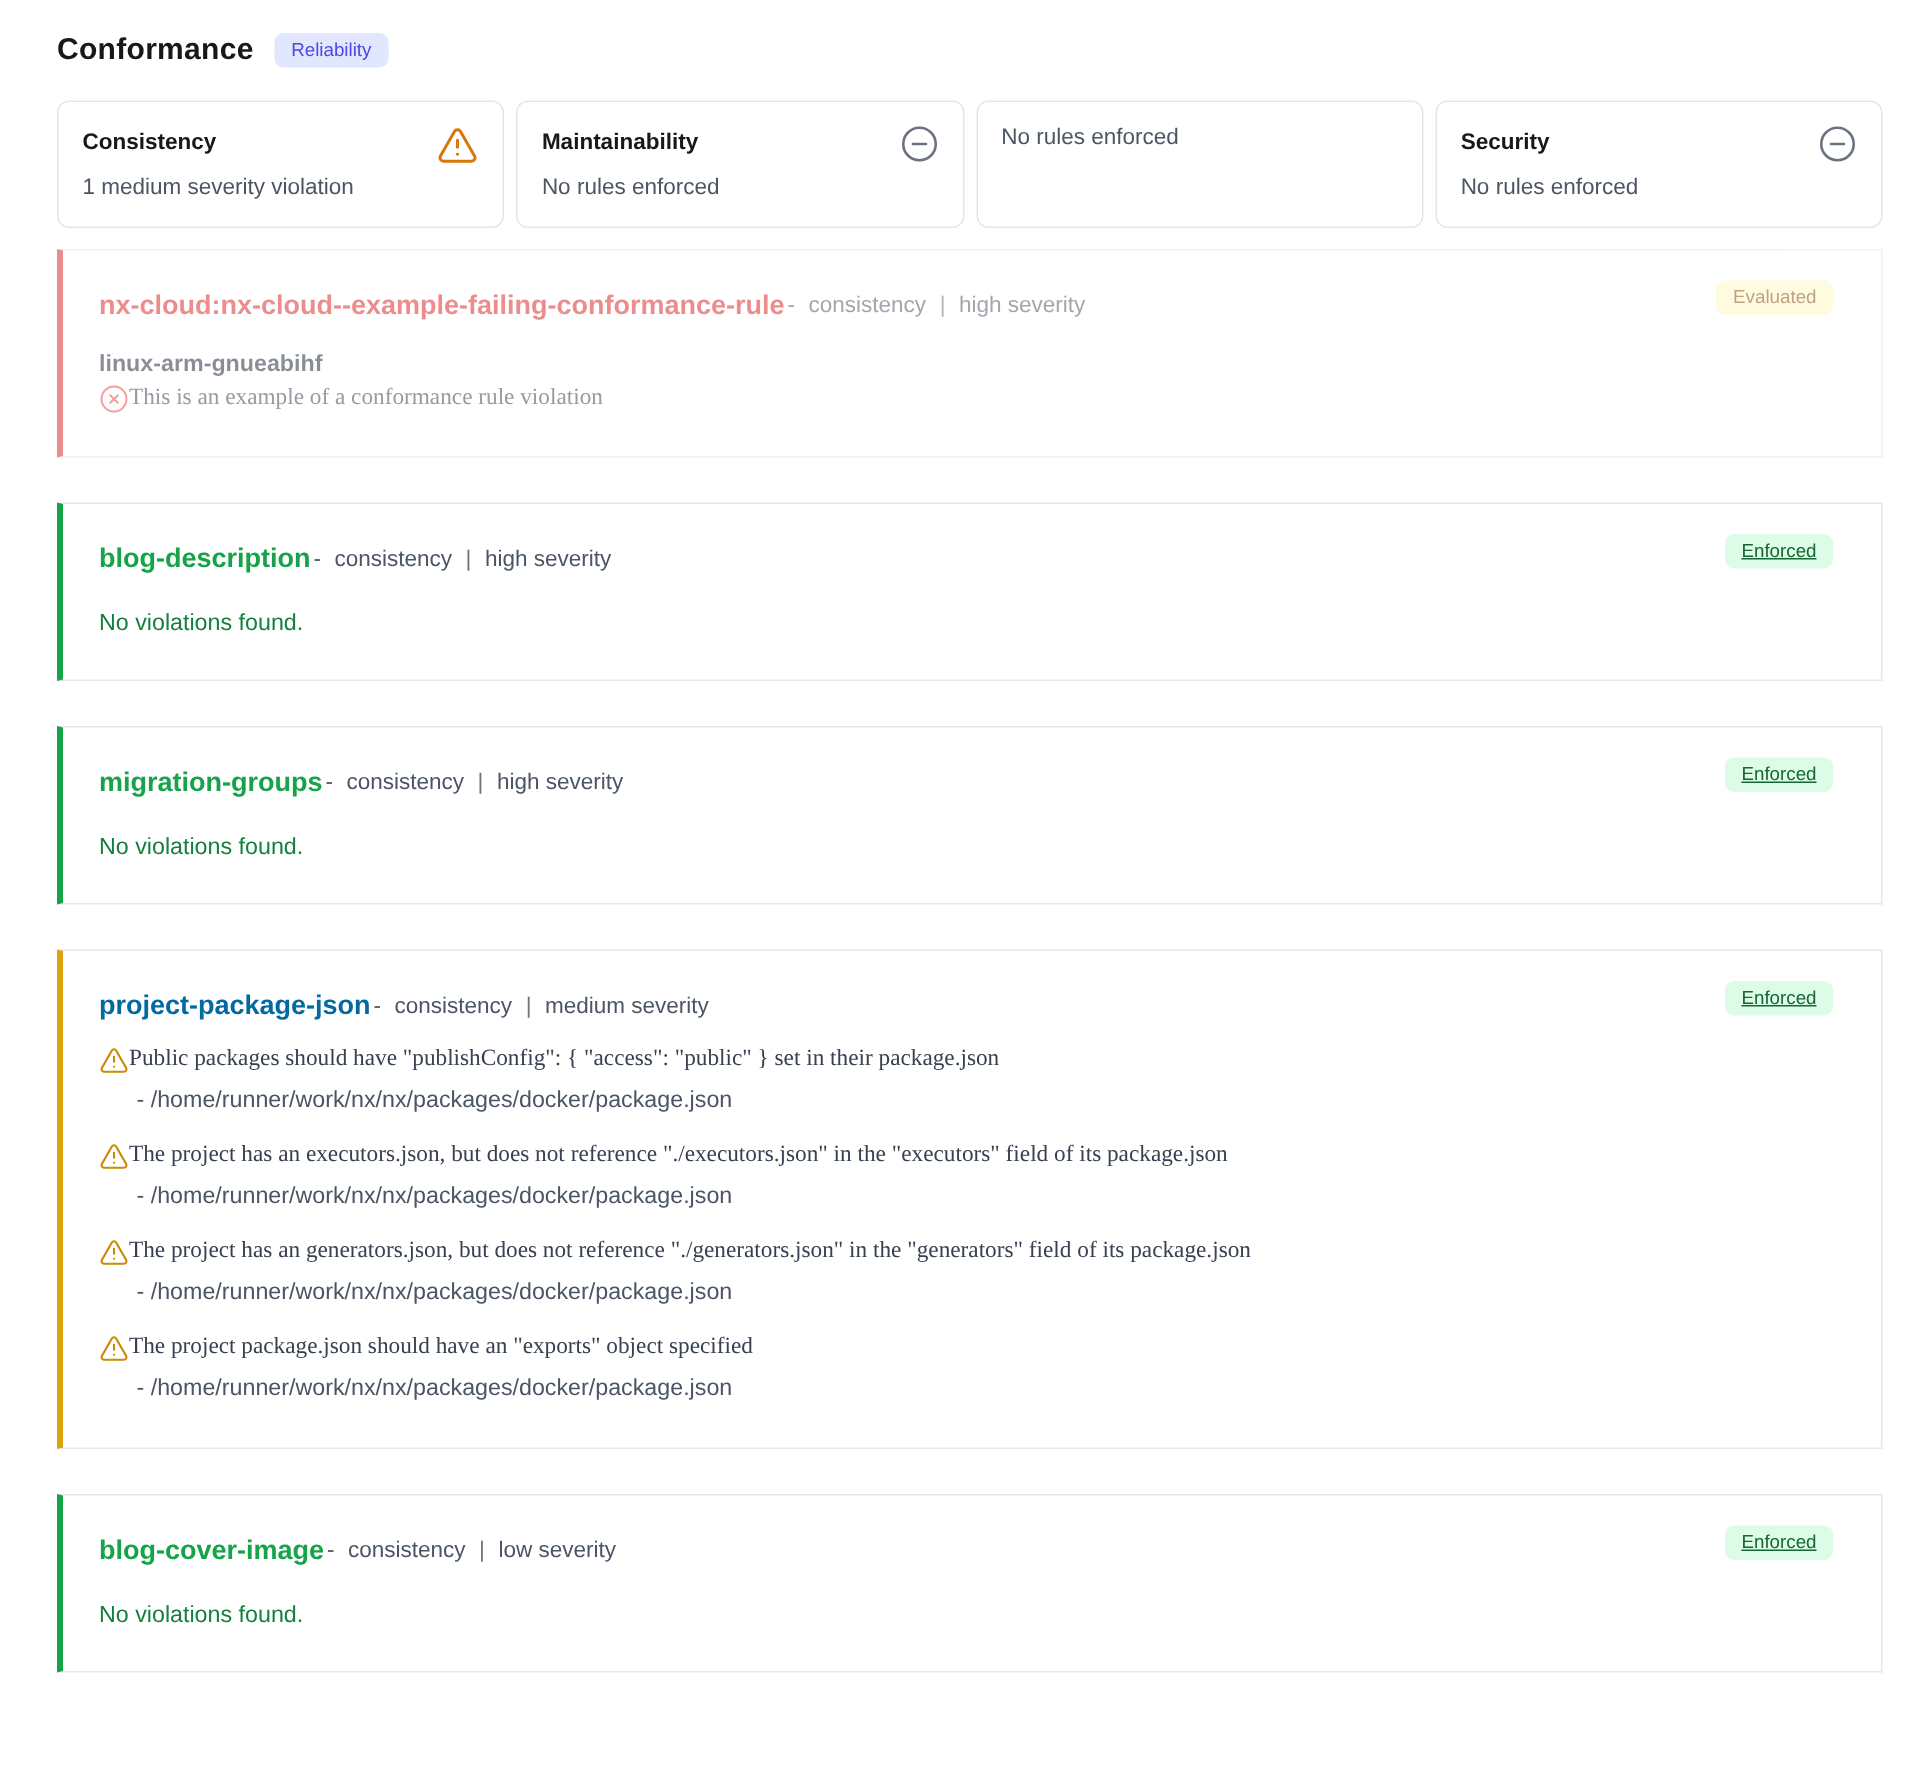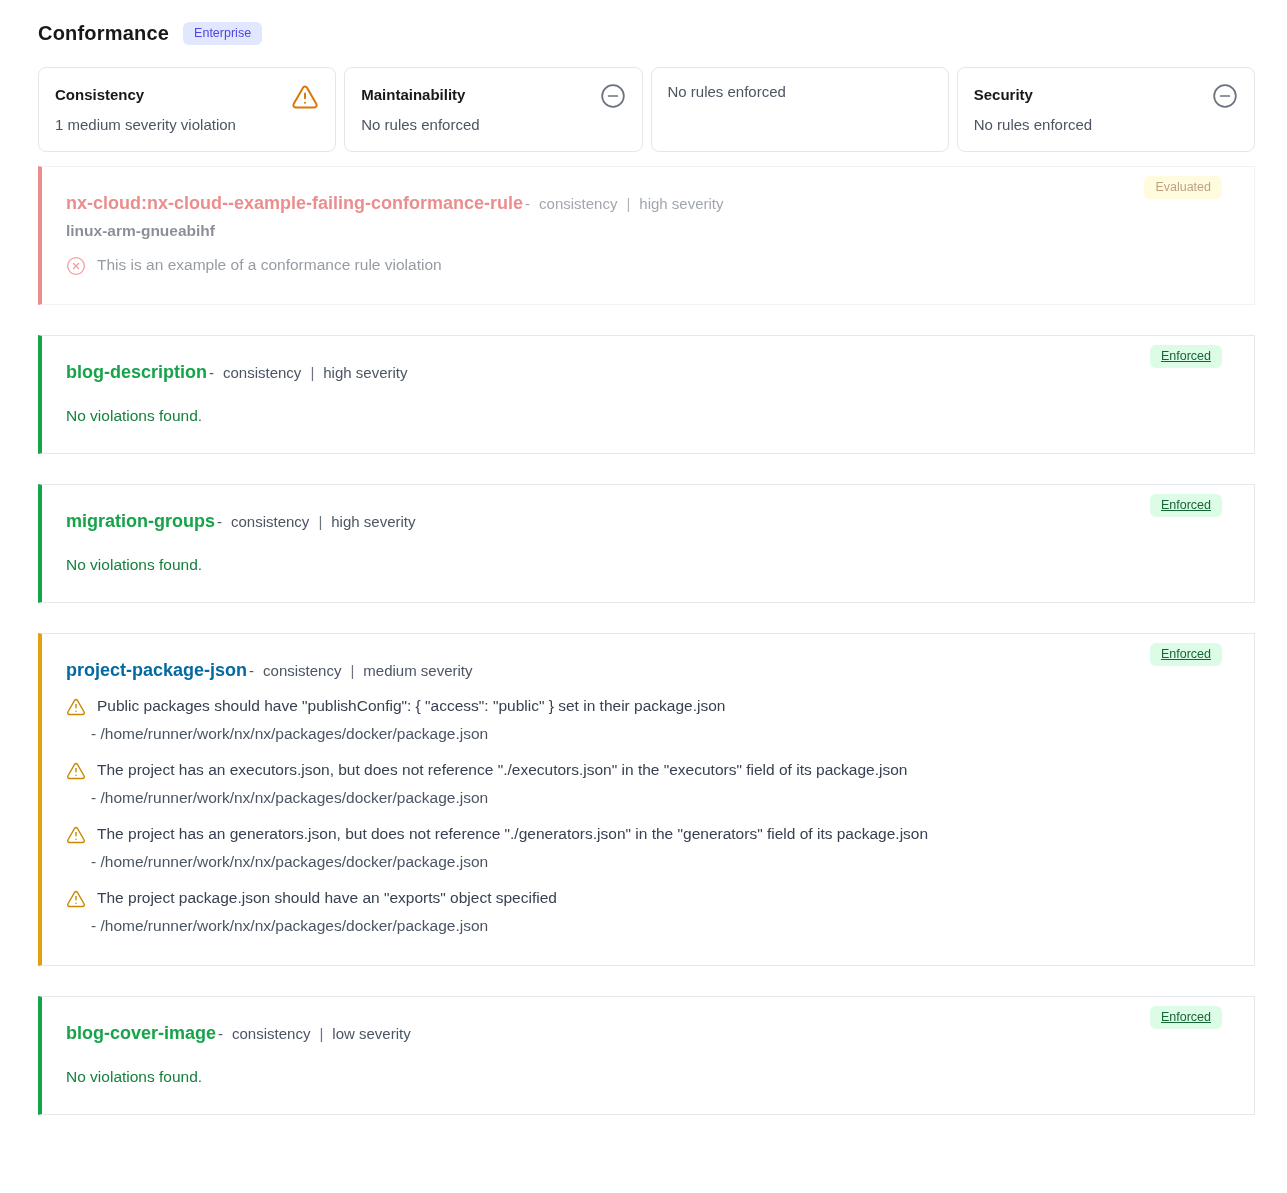--- a/index.html
+++ b/index.html
@@ -52,45 +52,45 @@
 
   .rule-title-row { display: flex; align-items: center; gap: 2px; padding-right: 110px; flex-wrap: wrap; }
   .rule-name { font-size: 18px; font-weight: 700; text-decoration: none; cursor: pointer; }
   .rule-name.green { color: #16a34a; }
   .rule-name.amber { color: #0369a1; }
   .rule-name.red   { color: #dc2626; }
   .rule-meta { font-size: 15px; color: #4b5563; display: inline-flex; gap: 9px; align-items: baseline; }
   .rule-meta .pipe { color: #6b7280; }
 
   .state-badge {
-    position: absolute; top: 9px; right: 32px;
+    position: absolute; top: 20px; right: 32px;
     font-size: 12.5px; font-weight: 500;
     padding: 4px 11px; border-radius: 6px; line-height: 1.2;
   }
   .state-badge.enforced  { background: #dcfce7; color: #166534; text-decoration: underline; }
   .state-badge.evaluated { background: #fef9c3; color: #854d0e; }
 
   .rule-empty-text { margin-top: 24px; font-size: 15.5px; color: #15803d; }
 
-  .rule-project { margin-top: 8px; font-size: 15.5px; font-weight: 700; color: #1f2937; }
+  .rule-project { margin-top: 20px; font-size: 15.5px; font-weight: 700; color: #1f2937; }
 
   .violation-group { margin-top: 14px; }
-  .violation-message-row { display: flex; align-items: flex-start; gap: 11px; margin-top: 14px; }
+  .violation-message-row { display: flex; align-items: flex-start; margin-top: 2px; font-family: Liberation Serif, serif; }
   .violation-message-row .icon { margin-top: 2px; }
   .violation-message { font-size: 15.5px; color: #374151; line-height: 1.45; }
   .violation-path { margin: 5px 0 0 25px; font-size: 15.5px; color: #4b5563; line-height: 1.45; }
 </style>
 </head>
 <body>
 
 <div class="page">
 
   <div class="page-header">
     <div class="page-title">Conformance</div>
-    <div class="enterprise-badge">Enterprise</div>
+    <div class="enterprise-badge">Reliability</div>
   </div>
 
   <div class="summary-row">
 
     <div class="summary-card">
       <div class="summary-card-top">
         <div class="summary-card-title">Consistency</div>
         <span class="icon">
           <svg width="28" height="28" viewBox="0 0 24 24" fill="none" stroke="#d97706" stroke-width="1.7" stroke-linecap="round" stroke-linejoin="round">
             <path d="M21.73 18l-8-14a2 2 0 0 0-3.46 0l-8 14A2 2 0 0 0 4 21h16a2 2 0 0 0 1.73-3z"></path>

